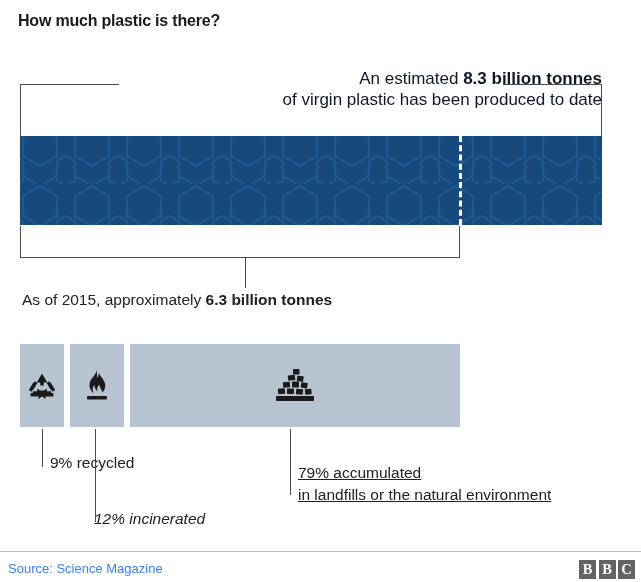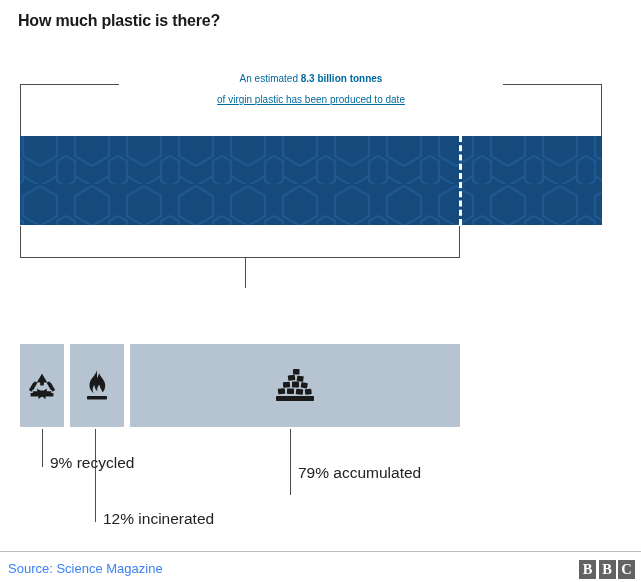--- a/index.html
+++ b/index.html
@@ -24,27 +24,27 @@
     color: #1a1a1a;
     letter-spacing: -0.2px;
   }
 
   
   #top-caption {
     position: absolute;
     left: 20px;
     top: 68px;
     width: 582px;
-    text-align: center;
-    font-size: 10px;
+    text-align: right;
+    font-size: 17px;
     line-height: 21px;
-    color: #0369a1;
+    color: #0f172a;
   }
   #top-caption .l1 { display: block; }
-  #top-caption .l2 { display: block; text-decoration: underline; }
+  #top-caption .l2 { display: block; }
   .bold { font-weight: bold; }
 
   
   #top-bracket {
     position: absolute;
     left: 20px;
     top: 84px;
     width: 582px;
     height: 52px;
     border-left: 1.6px solid #4d4d4d;
@@ -147,22 +147,22 @@
   #line-incinerated { left: 95px;  top: 429px; height: 93px; }
   #line-accumulated { left: 290px; top: 429px; height: 66px; }
 
   .callout-label {
     position: absolute;
     font-size: 15.5px;
     line-height: 21.5px;
     color: #222222;
   }
   #label-recycled    { left: 50px;  top: 452px; }
-  #label-incinerated { left: 103px; top: 508px; }
-  #label-accumulated { left: 298px; top: 462px; }
+  #label-incinerated { left: 94px; top: 508px; font-style: italic; }
+  #label-accumulated { left: 298px; top: 462px; text-decoration: underline; }
   #label-accumulated .l1 { display: block; }
   #label-accumulated .l2 { display: block; }
 
   
   #footer-rule {
     position: absolute;
     left: 0;
     top: 551px;
     width: 641px;
     height: 0;
@@ -224,20 +224,21 @@
     <rect width="582" height="89" fill="#174a7c"></rect>
     <rect width="582" height="89" fill="url(#hex)" opacity="0.85"></rect>
   </svg>
 </div>
 <div id="waste-divider"></div>
 
 <div id="waste-bracket"></div>
 <div id="waste-drop"></div>
 
 <div id="waste-caption">
+  <span class="l1"><span>As of 2015, approximately </span><span class="bold">6.3 billion tonnes</span></span>
 </div>
 
 <div id="fate-bar">
 
   <div class="fate-seg recycled">
     <svg width="28" height="28" viewBox="0 0 64 64">
       <g fill="#1a1a1a">
         <path d="M32 5 L41 21 L34.5 21 L34.5 27 L29.5 27 L29.5 21 L23 21 Z"></path>
         <path d="M21.5 24.5 L12 41 L6 37.5 L15.5 21 Z"></path>
         <path d="M42.5 24.5 L52 41 L58 37.5 L48.5 21 Z"></path>
@@ -292,20 +293,21 @@
 <div class="callout-line" id="line-recycled"></div>
 <div class="callout-line" id="line-incinerated"></div>
 <div class="callout-line" id="line-accumulated"></div>
 
 <div class="callout-label" id="label-recycled">9% recycled</div>
 
 <div class="callout-label" id="label-incinerated">12% incinerated</div>
 
 <div class="callout-label" id="label-accumulated">
   <span class="l1">79% accumulated</span>
+  <span class="l2">in landfills or the natural environment</span>
 </div>
 
 <div id="footer-rule"></div>
 <div id="source">Source: Science Magazine</div>
 <div id="bbc-logo">
   <div class="blk">B</div>
   <div class="blk">B</div>
   <div class="blk">C</div>
 </div>
 

